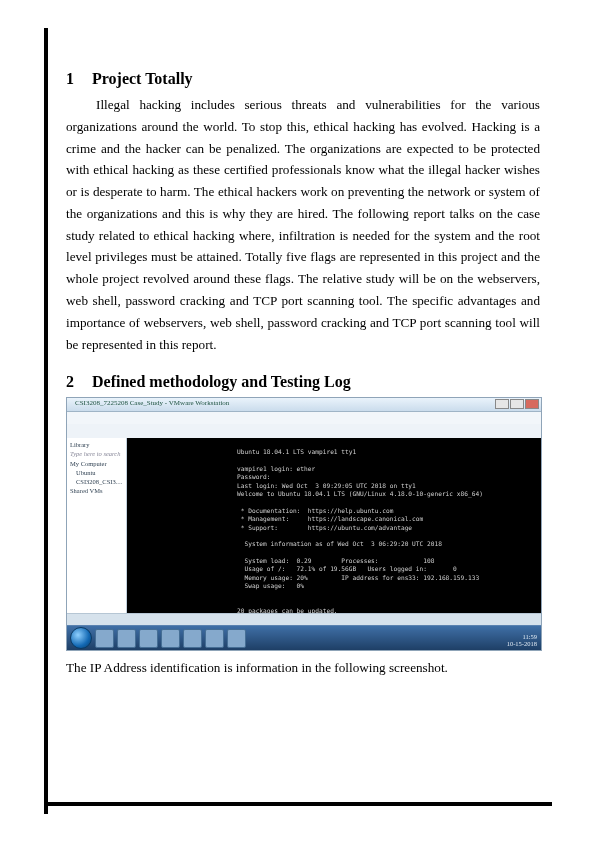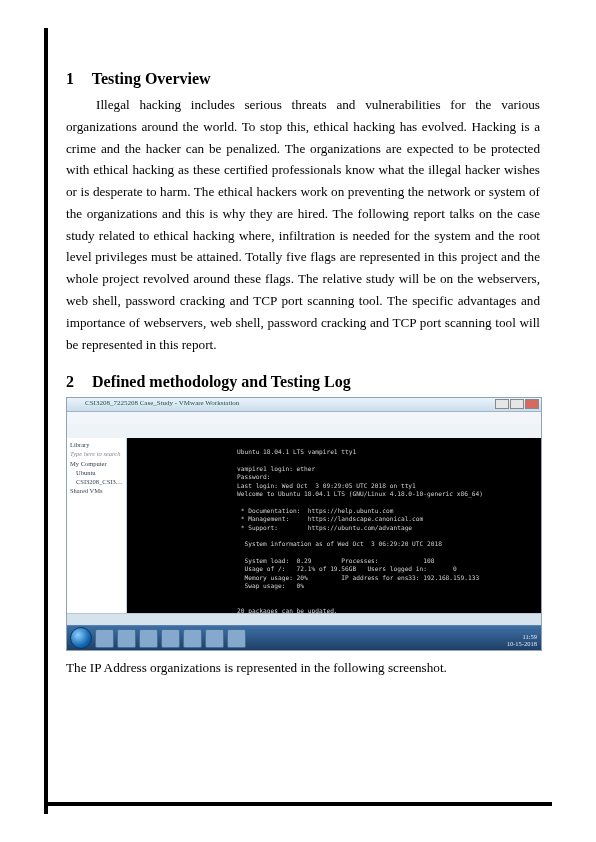--- a/index.html
+++ b/index.html
@@ -5,21 +5,21 @@
   html,body{margin:0;padding:0;background:#fff}
   body{width:596px;height:842px;font-family:"Times New Roman",Times,serif;color:#000;position:relative}
   .page{box-sizing:border-box;width:596px;height:842px;padding:70px 56px 80px 66px;position:relative}
   .accent-v{position:absolute;top:28px;bottom:28px;left:44px;width:4px;background:#000}
   .accent-h{position:absolute;left:44px;right:44px;bottom:36px;height:4px;background:#000}
   h2.sec{margin:0 0 6px 0;font-size:16px;font-weight:700}
   .num{display:inline-block;width:22px}
   p.body{margin:0 0 18px 0;font-size:13.2px;line-height:1.65;text-align:justify;text-indent:30px}
   p.body.noin{text-indent:0}
   .shot{width:100%;height:252px;background:#dbe6f0;position:relative;overflow:hidden;margin:4px 0 6px 0;border:1px solid #8fa4b8}
-  .titlebar{position:absolute;top:0;left:0;right:0;height:14px;background:linear-gradient(180deg,#eaf3fb,#cadcec);border-bottom:1px solid #9fb4c6;font-size:7px;color:#254;padding:1px 18px;box-sizing:border-box}
+  .titlebar{position:absolute;top:0;left:0;right:0;height:14px;background:linear-gradient(180deg,#eaf3fb,#cadcec);border-bottom:1px solid #9fb4c6;font-size:7px;color:#254;padding:1px 8px;box-sizing:border-box}
   .wbtn{position:absolute;top:1px;right:2px;display:flex;gap:1px}
   .wbtn span{width:14px;height:10px;background:#e6e6e6;border:1px solid #888;box-sizing:border-box}
   .wbtn span.close{background:#d66a5e}
   .menubar{position:absolute;top:14px;left:0;right:0;height:12px;background:#f2f6fa;border-bottom:1px solid #c2d0dc;font-size:7px;color:#234;padding:10px 4px;letter-spacing:0.1px}
   .toolbar{position:absolute;top:26px;left:0;right:0;height:14px;background:#eef3f8;border-bottom:1px solid #c2d0dc}
   .sidebar{position:absolute;top:40px;left:0;bottom:12px;width:60px;background:#fff;border-right:1px solid #c2d0dc;font-size:6.5px;color:#345;padding:2px 3px;box-sizing:border-box}
   .sidebar div{white-space:nowrap;overflow:hidden;text-overflow:ellipsis;line-height:1.4}
   .term{position:absolute;top:40px;left:60px;right:0;bottom:12px;background:#000;color:#cfcfcf;font-family:Menlo,Consolas,monospace;font-size:6.2px;padding:10px 8px 8px 110px;box-sizing:border-box;line-height:1.35;white-space:pre}
   .statbar{position:absolute;left:0;right:0;bottom:0;height:12px;background:#d6e2ec;border-top:1px solid #b6c6d4}
   .taskbar{position:absolute;left:0;right:0;bottom:0;height:24px;background:linear-gradient(180deg,#3f6fa6,#1e3f66);border-top:1px solid #5a82b0}
@@ -32,21 +32,21 @@
 </style>
 </head>
 <body>
 
 <div class="page">
   <div class="accent-v"></div>
   <div class="accent-h"></div>
 
   <h2 class="sec">
     <span class="num">1</span>
-    <span>Testing Overview</span>
+    <span>Project Totally</span>
   </h2>
   <p class="body">Illegal hacking includes serious threats and vulnerabilities for the various organizations around the world. To stop this, ethical hacking has evolved. Hacking is a crime and the hacker can be penalized. The organizations are expected to be protected with ethical hacking as these certified professionals know what the illegal hacker wishes or is desperate to harm. The ethical hackers work on preventing the network or system of the organizations and this is why they are hired. The following report talks on the case study related to ethical hacking where, infiltration is needed for the system and the root level privileges must be attained. Totally five flags are represented in this project and the whole project revolved around these flags. The relative study will be on the webservers, web shell, password cracking and TCP port scanning tool. The specific advantages and importance of webservers, web shell, password cracking and TCP port scanning tool will be represented in this report.</p>
 
   <h2 class="sec">
     <span class="num">2</span>
     <span>Defined methodology and Testing Log</span>
   </h2>
 
   <div class="shot shotwrap">
     <div class="shotwrap-inner">
@@ -106,14 +106,14 @@
         <span></span>
         <span></span>
       </div>
       <div class="tray">
         <div>11:59</div>
         <div>10-15-2018</div>
       </div>
     </div>
   </div>
 
-  <p class="body noin">The IP Address organizations is represented in the following screenshot.</p>
+  <p class="body noin">The IP Address identification is information in the following screenshot.</p>
 </div>
 
 </body></html>

